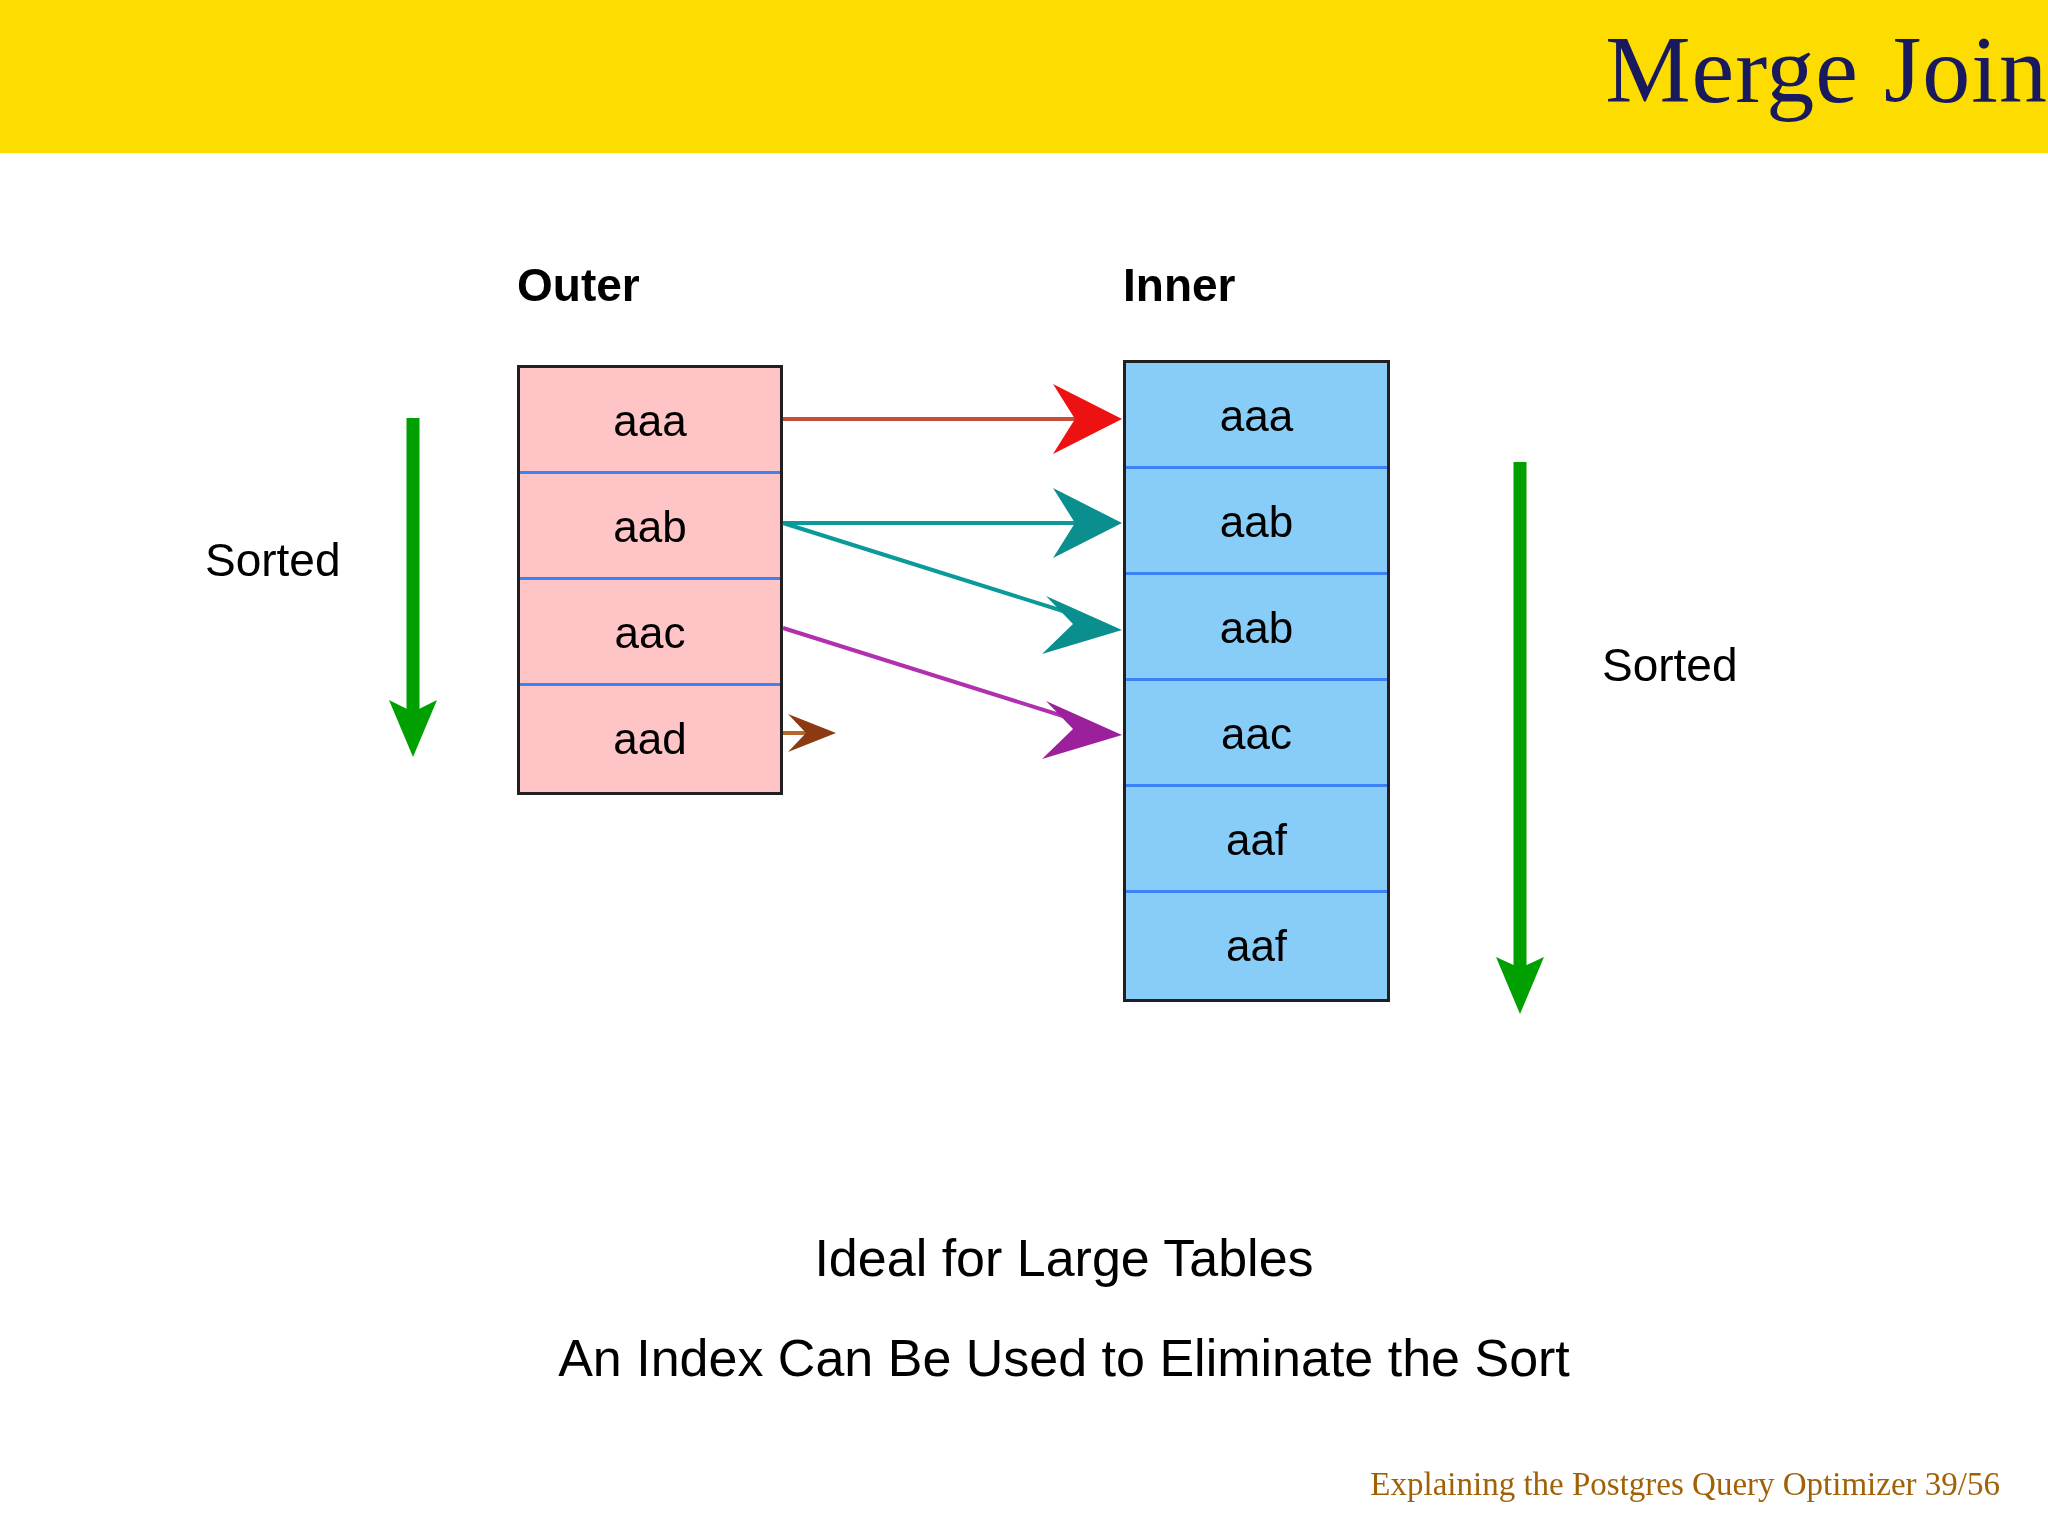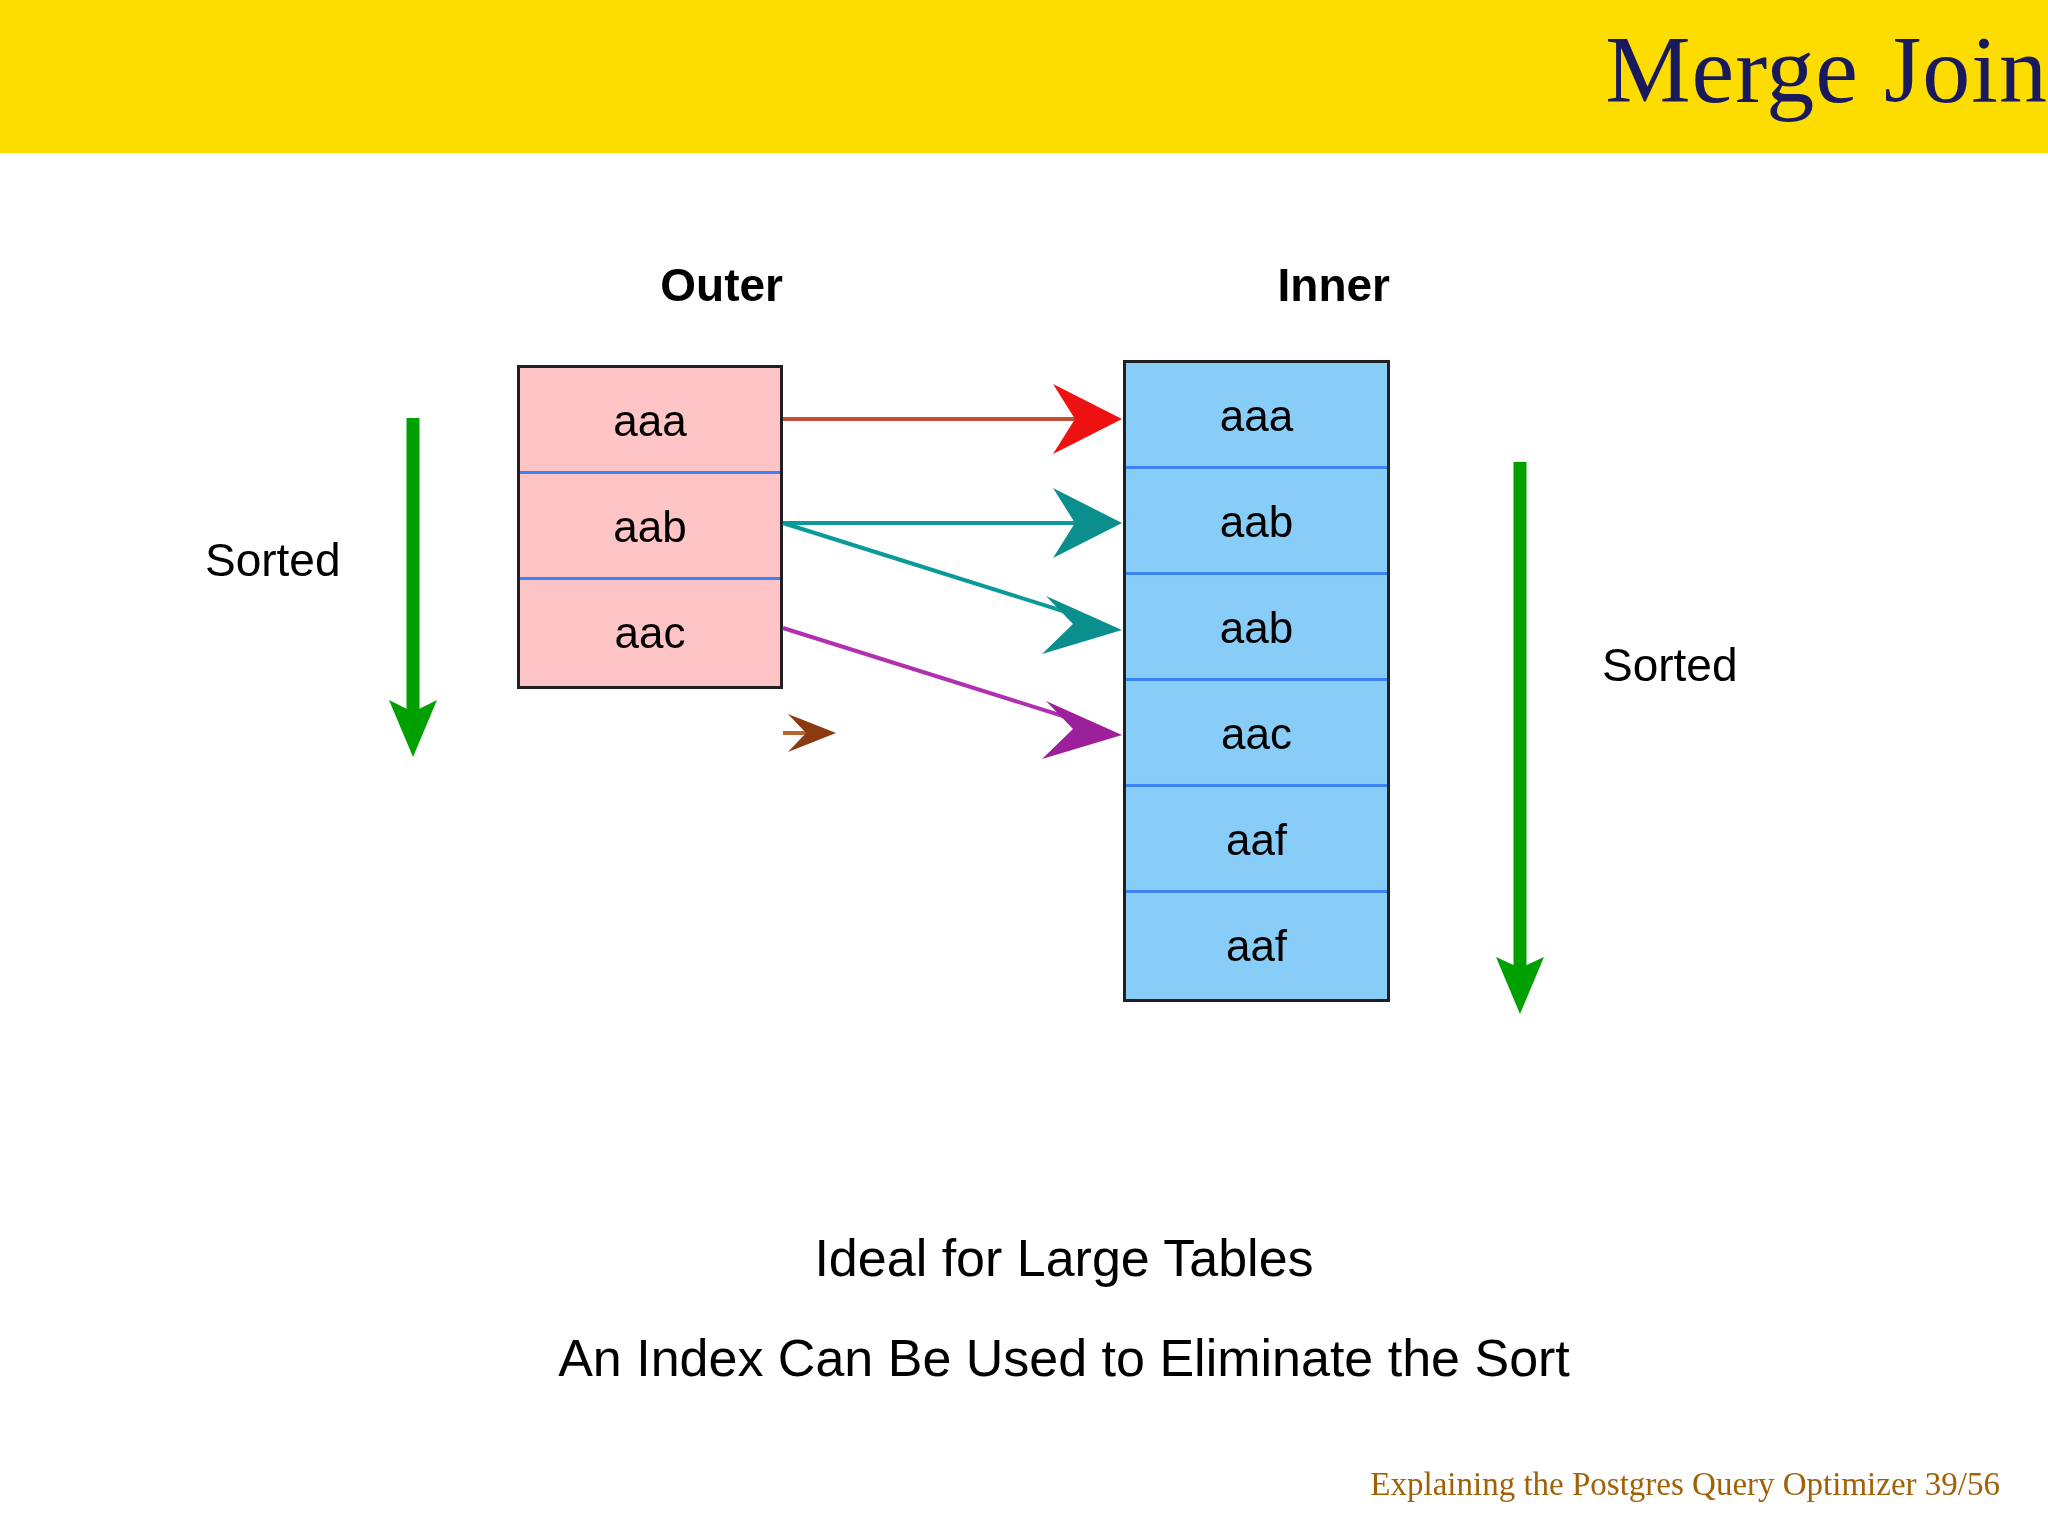--- a/index.html
+++ b/index.html
@@ -38,21 +38,21 @@
     color: #19195e;
     letter-spacing: 1px;
   }
 
   
   .col-header {
     position: absolute;
     font-size: 46px;
     font-weight: bold;
     color: #000000;
-    text-align: right;
+    text-align: left;
     white-space: nowrap;
   }
   #outer-header { left: 517px; top: 258px; width: 266px; }
   #inner-header { left: 1123px; top: 258px; width: 267px; }
 
   
   .table-block {
     position: absolute;
     box-sizing: border-box;
     border: 3px solid #231f20;
@@ -126,20 +126,21 @@
     <div id="title-text">Merge Join</div>
   </div>
 
   <div class="col-header" id="outer-header">Outer</div>
   <div class="col-header" id="inner-header">Inner</div>
 
   <div class="table-block" id="outer-table">
     <div class="cell pink">aaa</div>
     <div class="cell pink">aab</div>
     <div class="cell pink">aac</div>
+    <div class="cell pink">aad</div>
   </div>
 
   <div class="table-block" id="inner-table">
     <div class="cell blue">aaa</div>
     <div class="cell blue">aab</div>
     <div class="cell blue">aab</div>
     <div class="cell blue">aac</div>
     <div class="cell blue">aaf</div>
     <div class="cell blue">aaf</div>
   </div>

